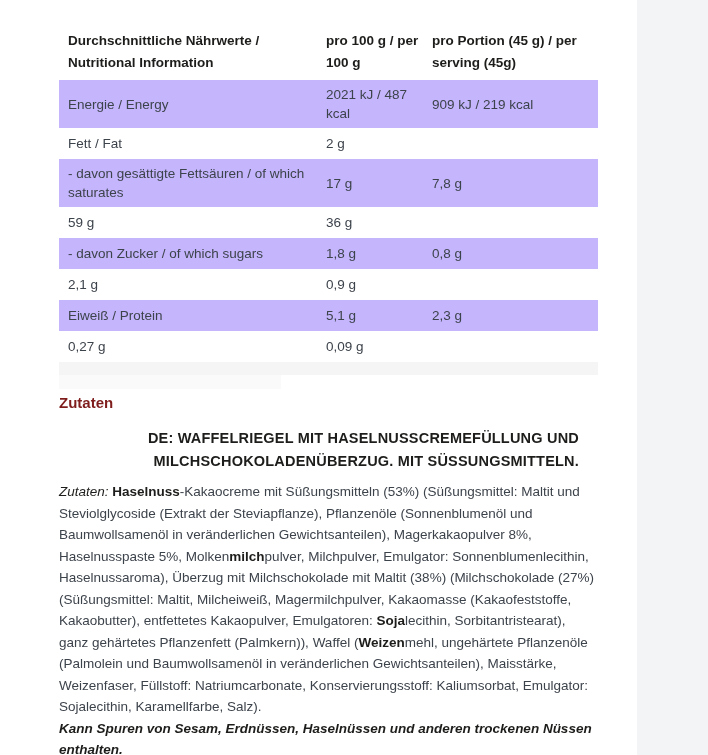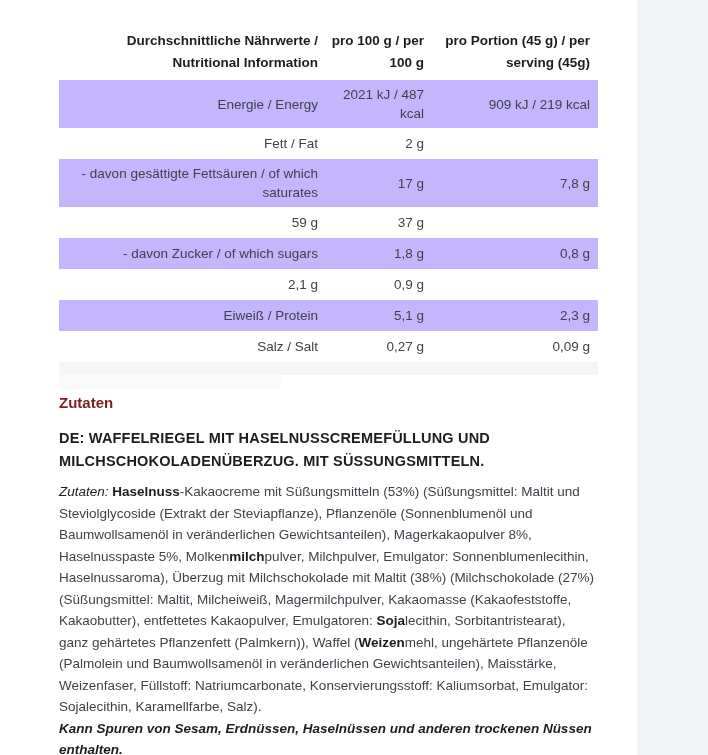--- a/index.html
+++ b/index.html
@@ -17,37 +17,37 @@
   .content{
     position:absolute;left:59px;top:28px;width:539px;
   }
   
   .ntable{width:539px;font-size:13.5px;}
   .nrow{
     display:grid;
     grid-template-columns:267px 106px 166px;
     align-items:center;
   }
-  .nrow > div{padding:5px 8px 5px 0;line-height:19px;box-sizing:border-box;text-align:right;}
+  .nrow > div{padding:5px 8px 5px 0;line-height:19px;box-sizing:border-box;}
   .nrow > div:first-child{padding-left:9px;}
   .nrow.header{font-weight:bold;color:#1d1d1b;align-items:start;}
   .nrow.header > div{padding-top:2px;padding-bottom:6px;line-height:22px;}
   .nrow.body{min-height:31px;}
   .nrow.striped{background:#c4b5fd;}
   .footer-bar1{height:13px;background:#f5f5f6;}
   .footer-bar2{height:14px;width:222px;background:#fafafa;}
   
   .zutaten-heading{
     margin:6px 0 0 0;font-size:15px;line-height:16px;
     font-weight:bold;color:#7f1d1d;
   }
   .subheading{
     margin:16px 0 0 0;font-size:14.5px;line-height:23px;
     font-weight:bold;color:#1d1d1b;letter-spacing:.2px;
-    text-transform:uppercase;width:520px;
+    text-transform:uppercase;width:520px;text-align:right;
   }
   .ingredients-par{
     margin:8px 0 0 0;font-size:13.5px;line-height:21.5px;width:538px;
   }
   .ingredients-par .seg-bold{font-weight:bold;color:#1d1d1b;}
   .ingredients-par .seg-bolditalic{font-weight:normal;font-style:italic;color:#1d1d1b;}
   .allergen-note{
     margin:0;font-size:13.5px;line-height:21.5px;width:538px;
     font-weight:bold;font-style:italic;color:#1d1d1b;
   }
@@ -75,38 +75,37 @@
           <div>Fett / Fat</div>
           <div>2 g</div>
         </div>
         <div class="nrow body striped">
           <div>- davon gesättigte Fettsäuren / of which saturates</div>
           <div>17 g</div>
           <div>7,8 g</div>
         </div>
         <div class="nrow body">
           <div>59 g</div>
-          <div>37 g</div>
+          <div>36 g</div>
         </div>
         <div class="nrow body striped">
           <div>- davon Zucker / of which sugars</div>
           <div>1,8 g</div>
           <div>0,8 g</div>
         </div>
         <div class="nrow body">
           <div>2,1 g</div>
           <div>0,9 g</div>
         </div>
         <div class="nrow body striped">
           <div>Eiweiß / Protein</div>
           <div>5,1 g</div>
           <div>2,3 g</div>
         </div>
         <div class="nrow body">
-          <div>Salz / Salt</div>
           <div>0,27 g</div>
           <div>0,09 g</div>
         </div>
       </div>
     <div class="footer-bar1"></div>
     <div class="footer-bar2"></div>
   </div>
 
   <p class="zutaten-heading">Zutaten</p>
 

